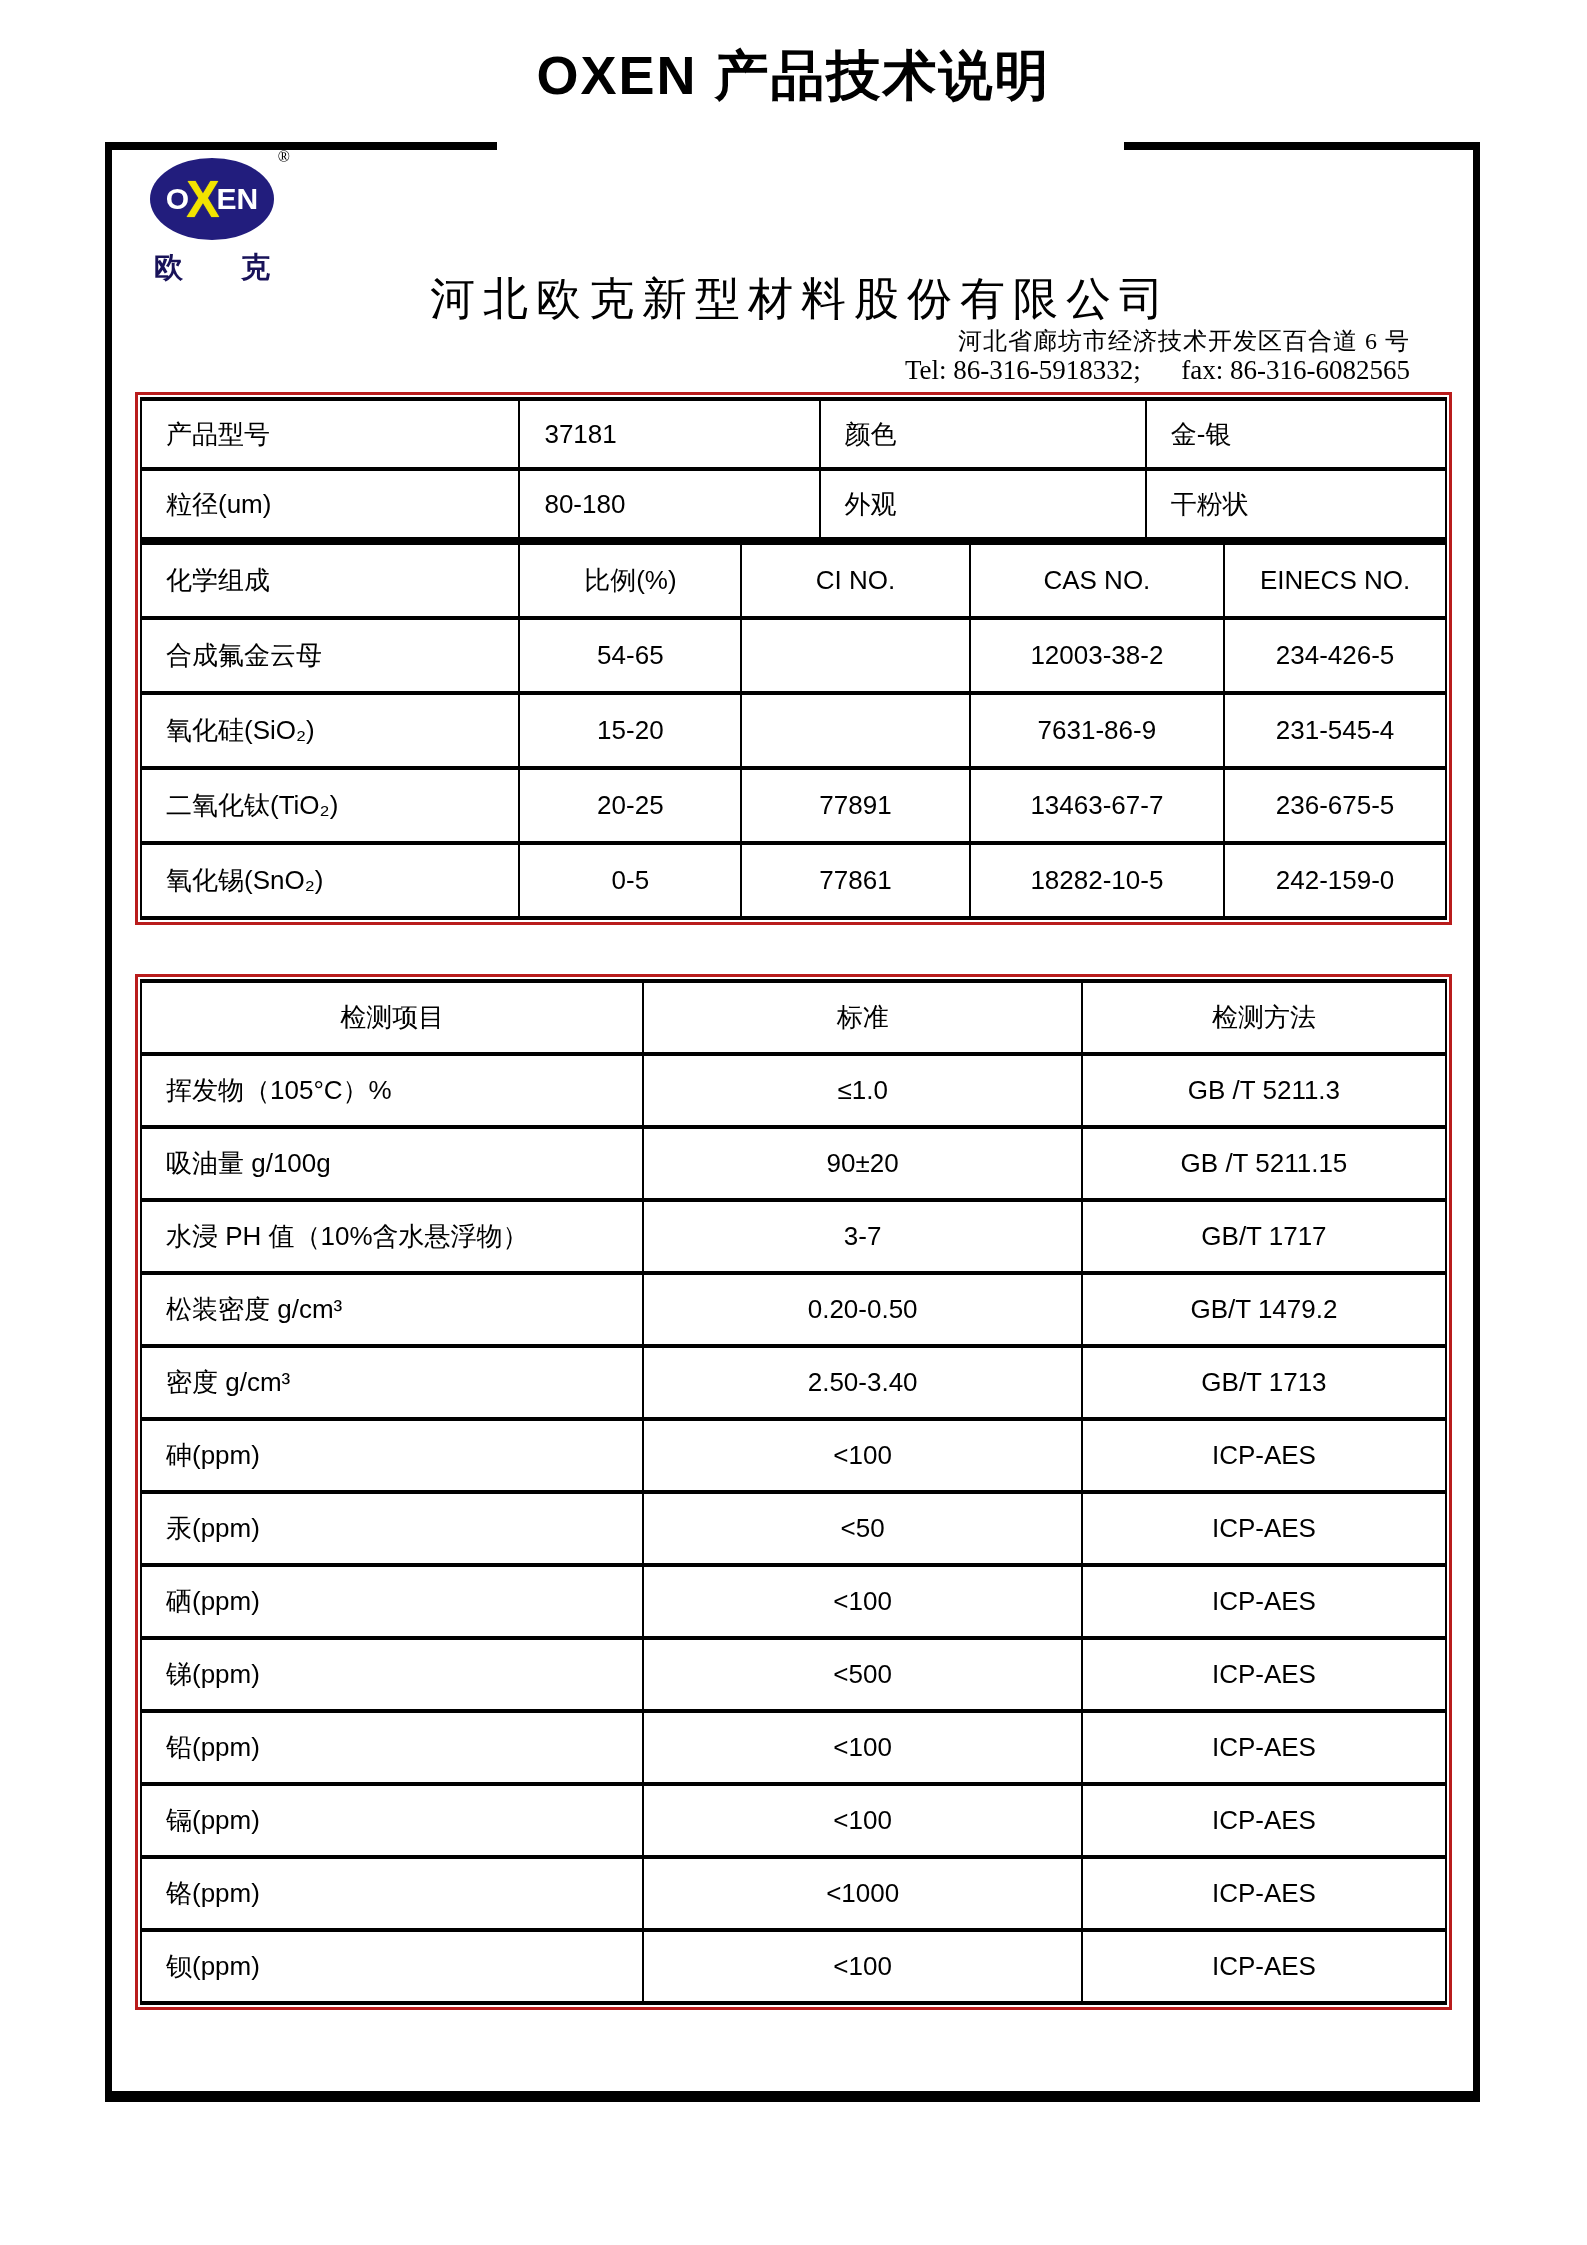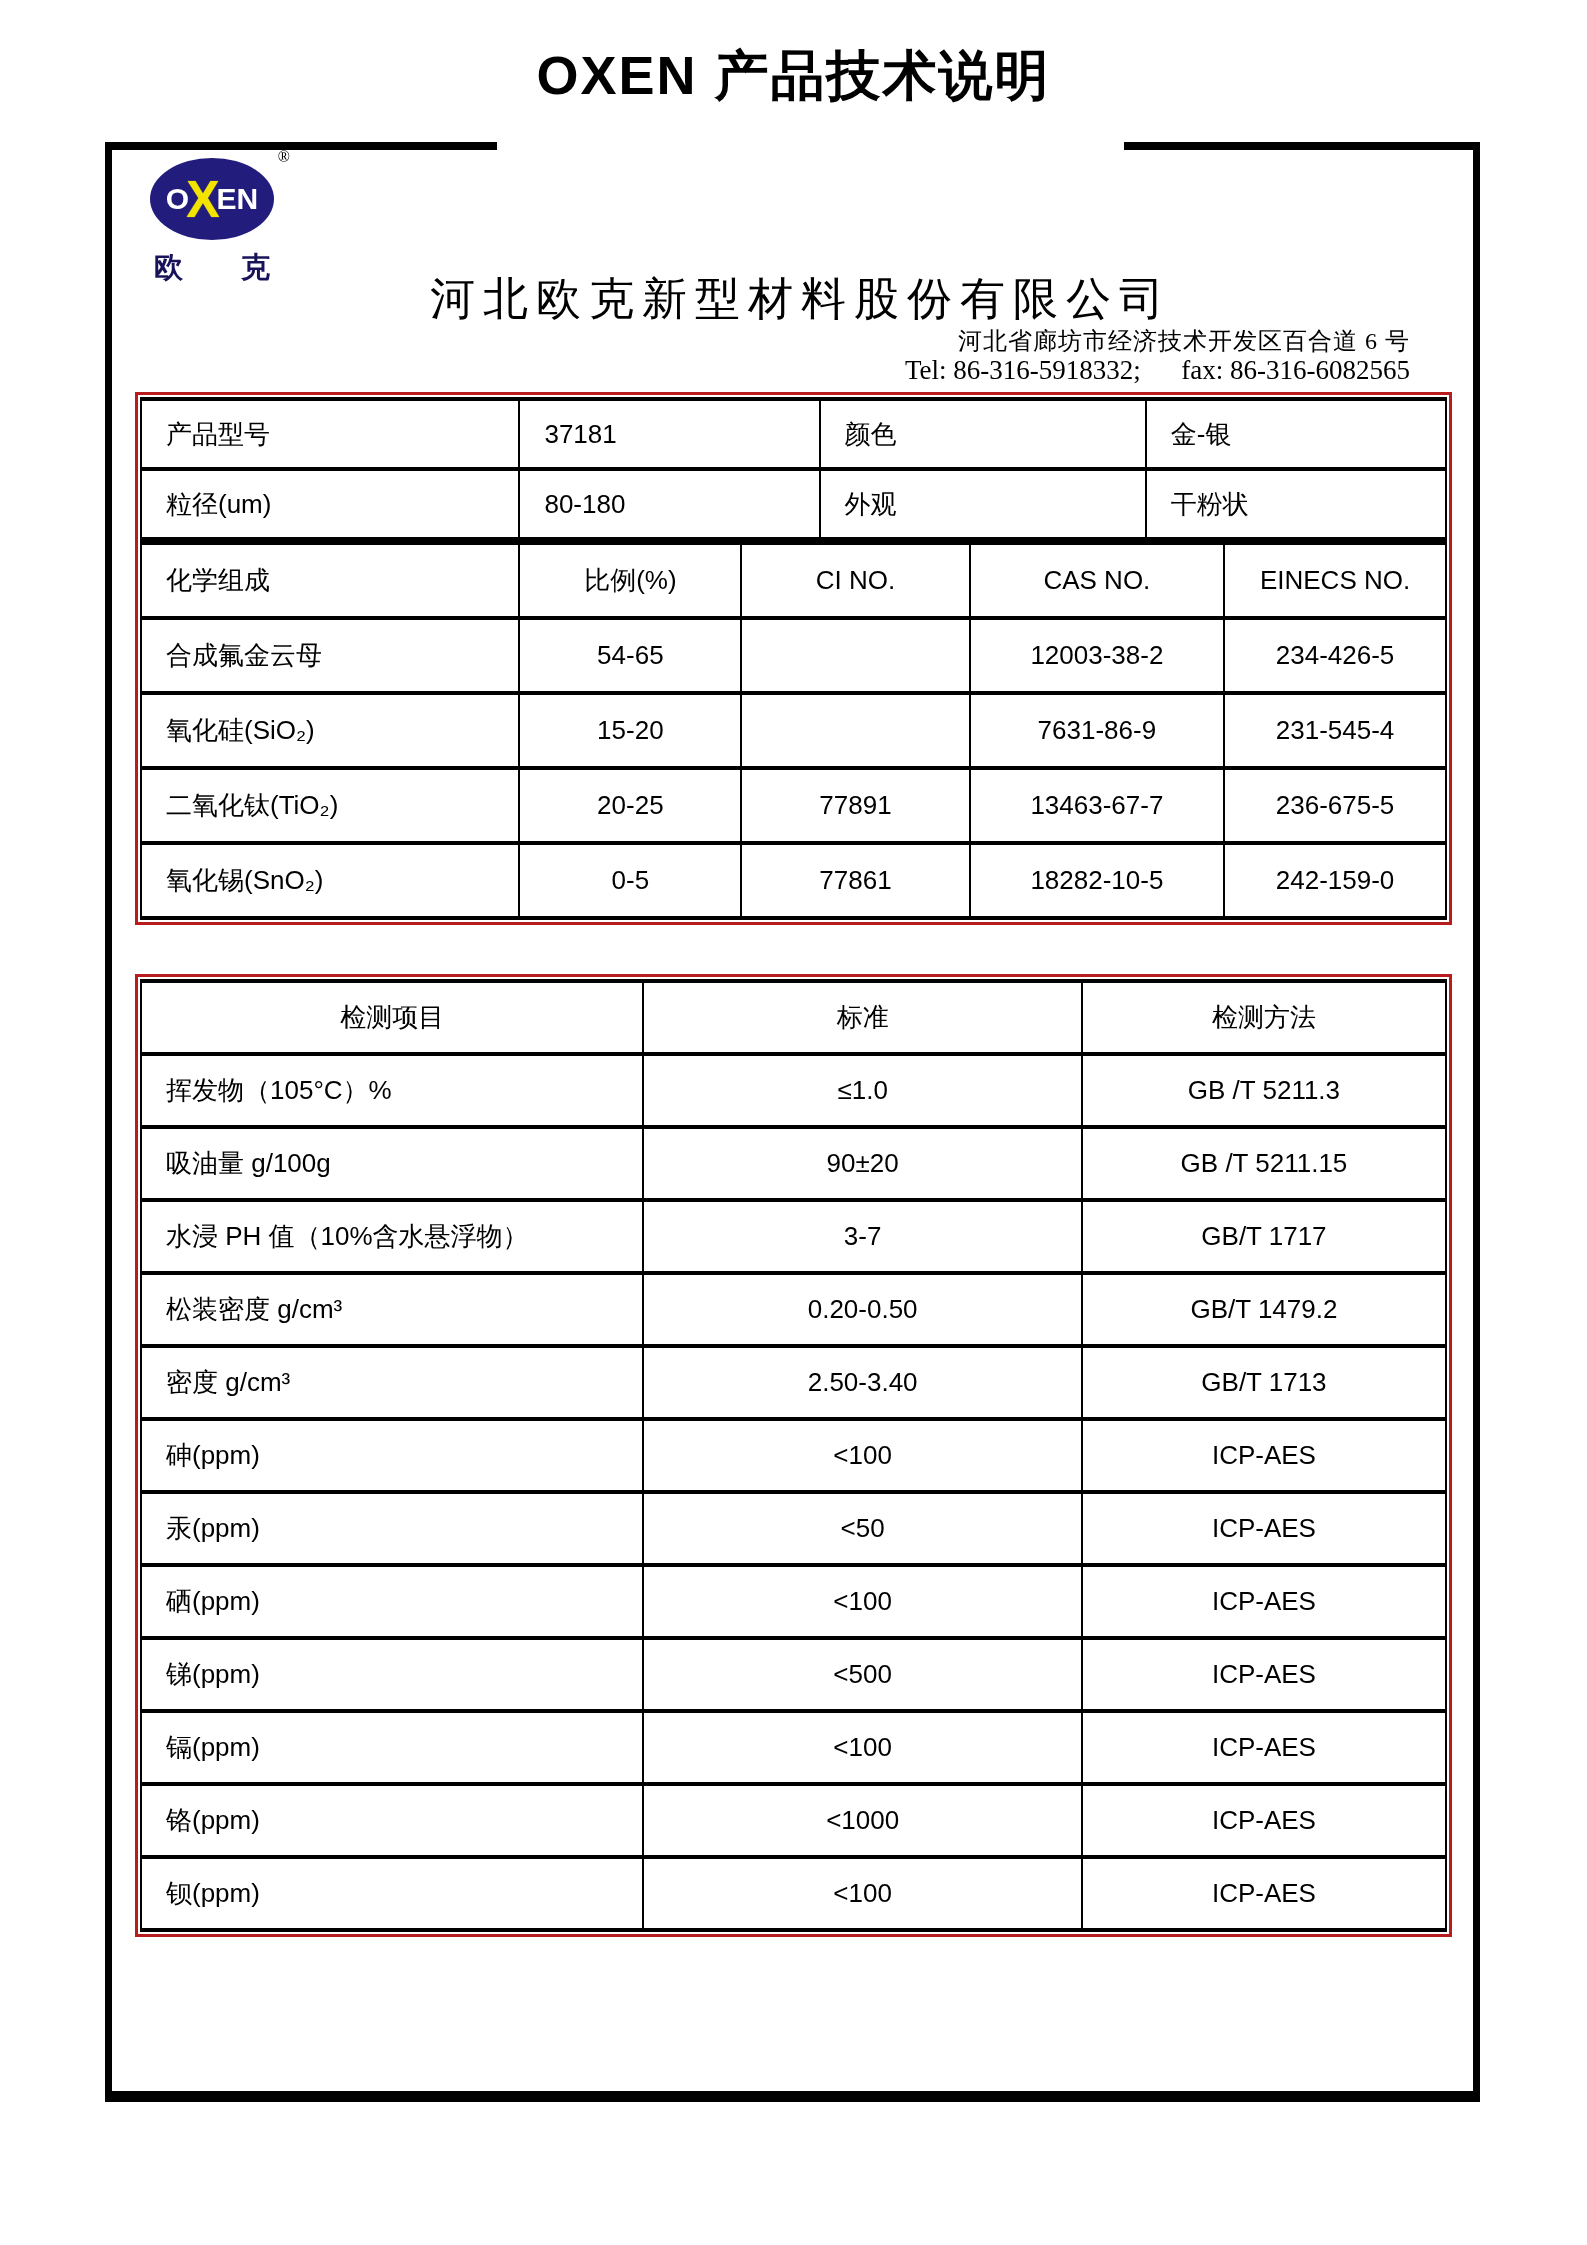--- a/index.html
+++ b/index.html
@@ -249,20 +249,25 @@
       <td class="l">硒(ppm)</td>
       <td class="c">&lt;100</td>
       <td class="c">ICP-AES</td>
     </tr>
     <tr>
       <td class="l">锑(ppm)</td>
       <td class="c">&lt;500</td>
       <td class="c">ICP-AES</td>
     </tr>
     <tr>
+      <td class="l">铅(ppm)</td>
+      <td class="c">&lt;100</td>
+      <td class="c">ICP-AES</td>
+    </tr>
+    <tr>
       <td class="l">镉(ppm)</td>
       <td class="c">&lt;100</td>
       <td class="c">ICP-AES</td>
     </tr>
     <tr>
       <td class="l">铬(ppm)</td>
       <td class="c">&lt;1000</td>
       <td class="c">ICP-AES</td>
     </tr>
     <tr>

